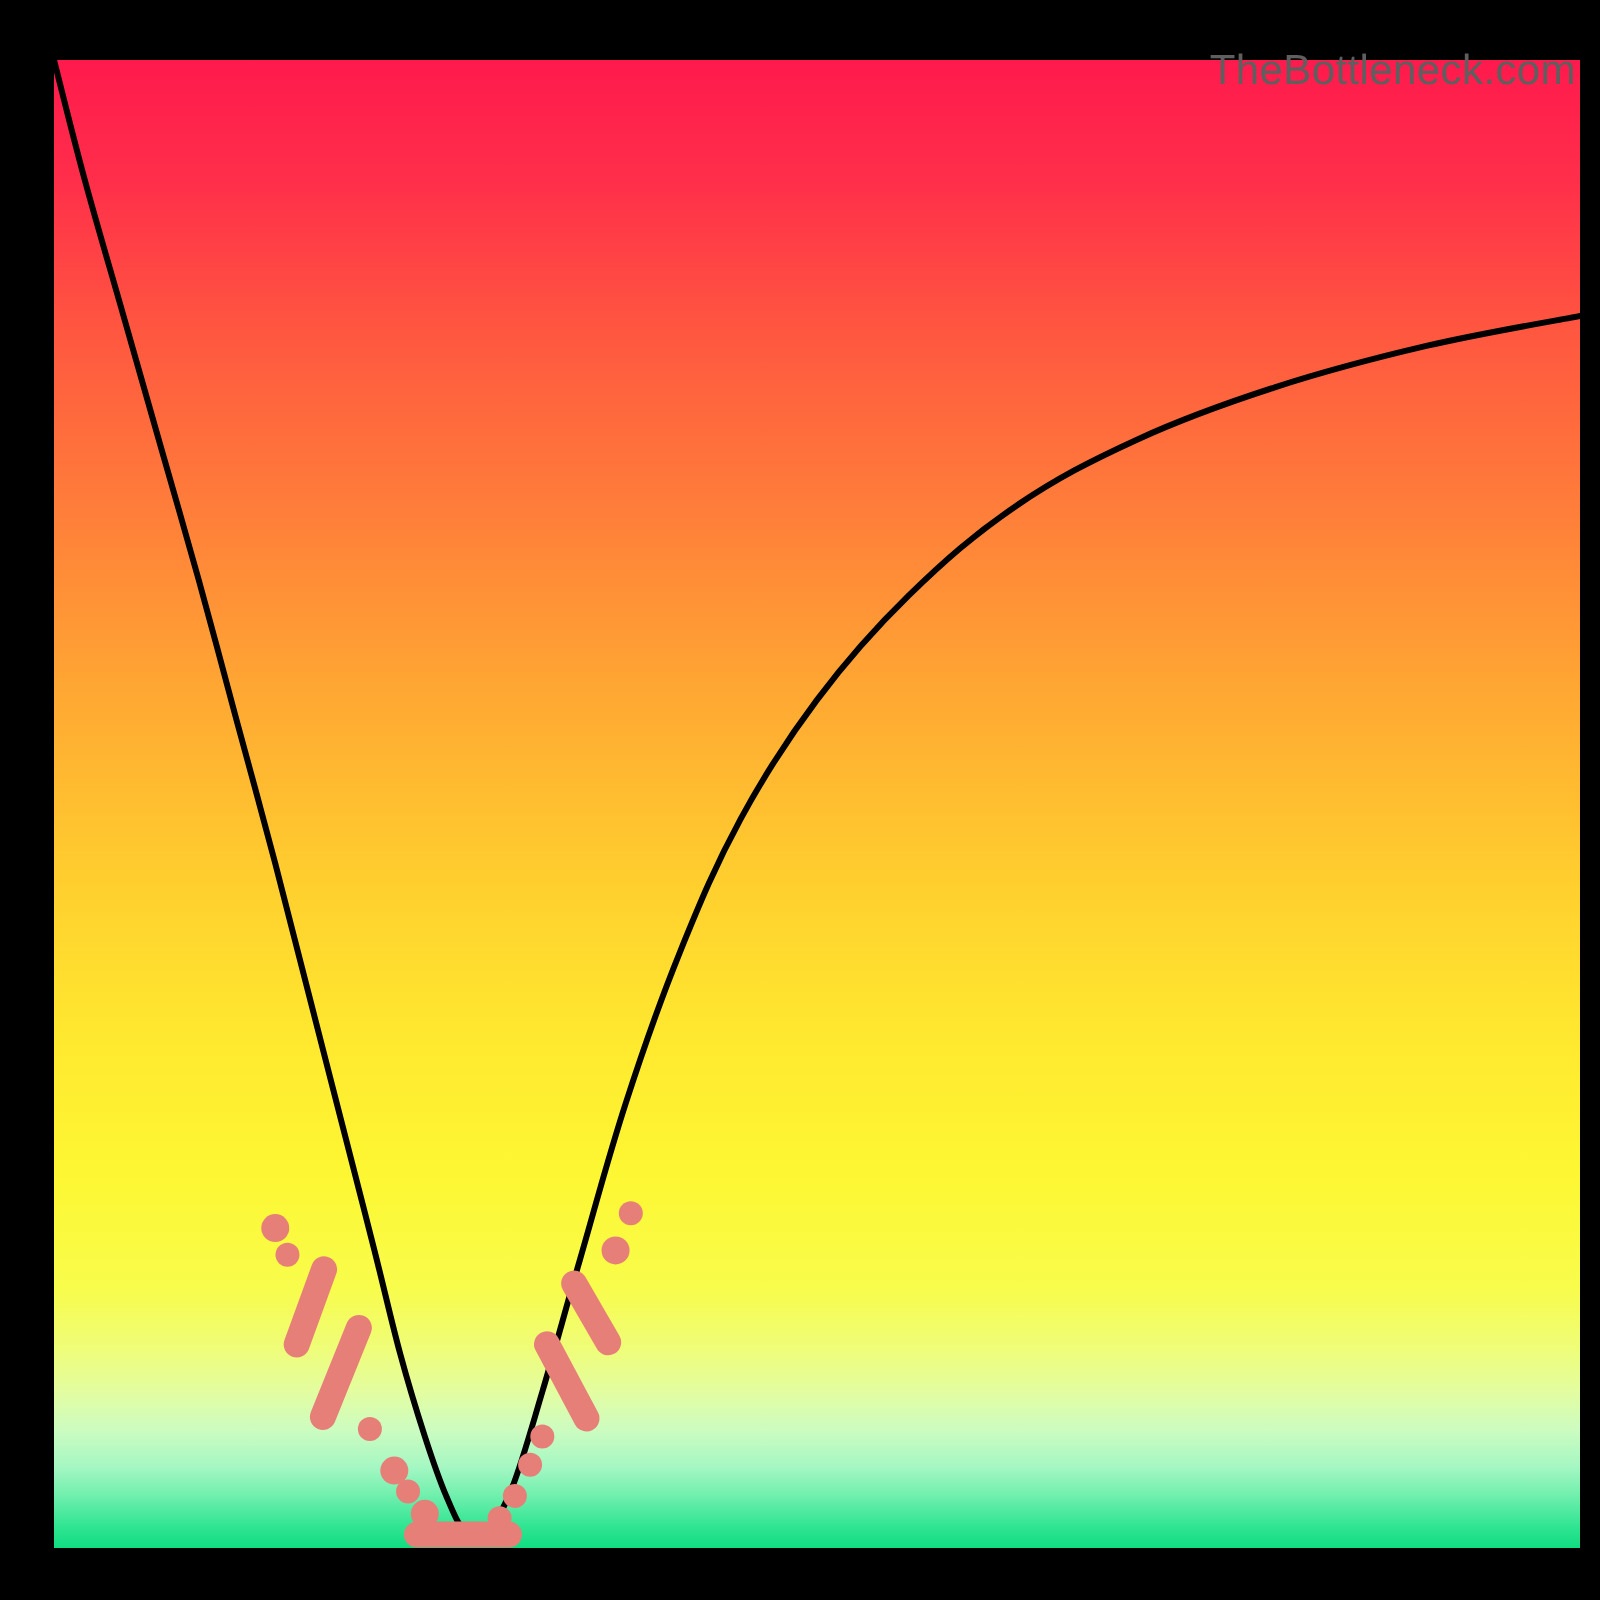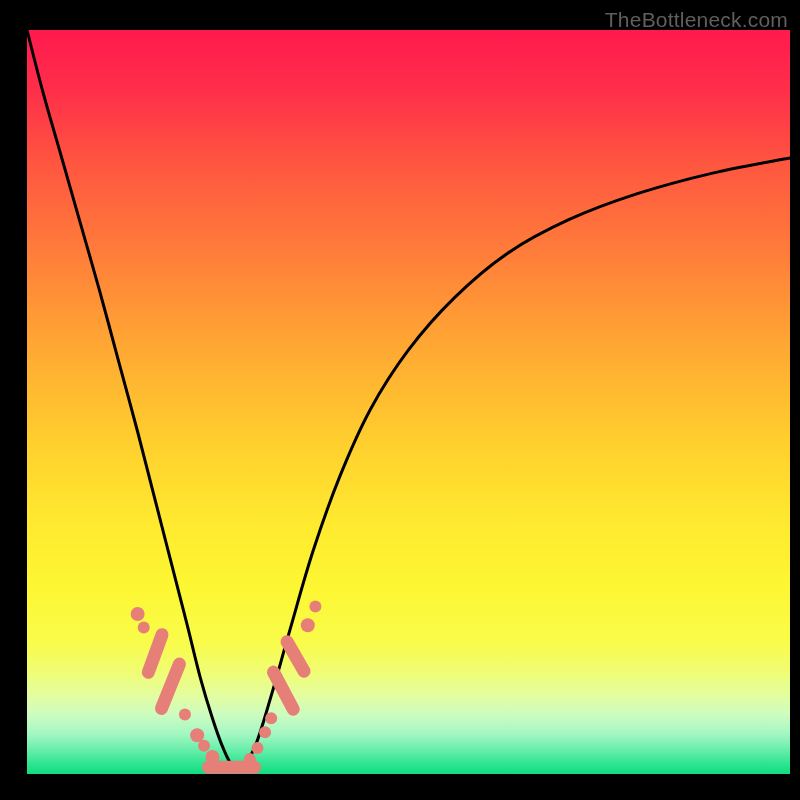--- a/index.html
+++ b/index.html
@@ -65,14 +65,14 @@
           <circle cx="230.43" cy="717.96" r="6" fill="#e77f79"></circle>
           <circle cx="238.06" cy="702.34" r="6" fill="#e77f79"></circle>
           <circle cx="244.16" cy="688.20" r="6" fill="#e77f79"></circle>
           <line x1="246.51" y1="642.13" x2="266.23" y2="679.21" stroke="#e77f79" stroke-width="13" stroke-linecap="round"></line>
           <line x1="260.08" y1="611.73" x2="277.08" y2="641.17" stroke="#e77f79" stroke-width="13" stroke-linecap="round"></line>
           <circle cx="280.78" cy="595.20" r="7" fill="#e77f79"></circle>
           <circle cx="288.41" cy="576.60" r="6" fill="#e77f79"></circle>
         </svg>
     </div>
   </div>
-  <div class="watermark" id="watermark" style="right: 12px; top: 8px; margin-left: 31px;">TheBottleneck.com</div>
+  <div class="watermark" id="watermark" style="right: 12px; top: 24px; margin-left: 31px;">TheBottleneck.com</div>
 </div>
 
 </body></html>

